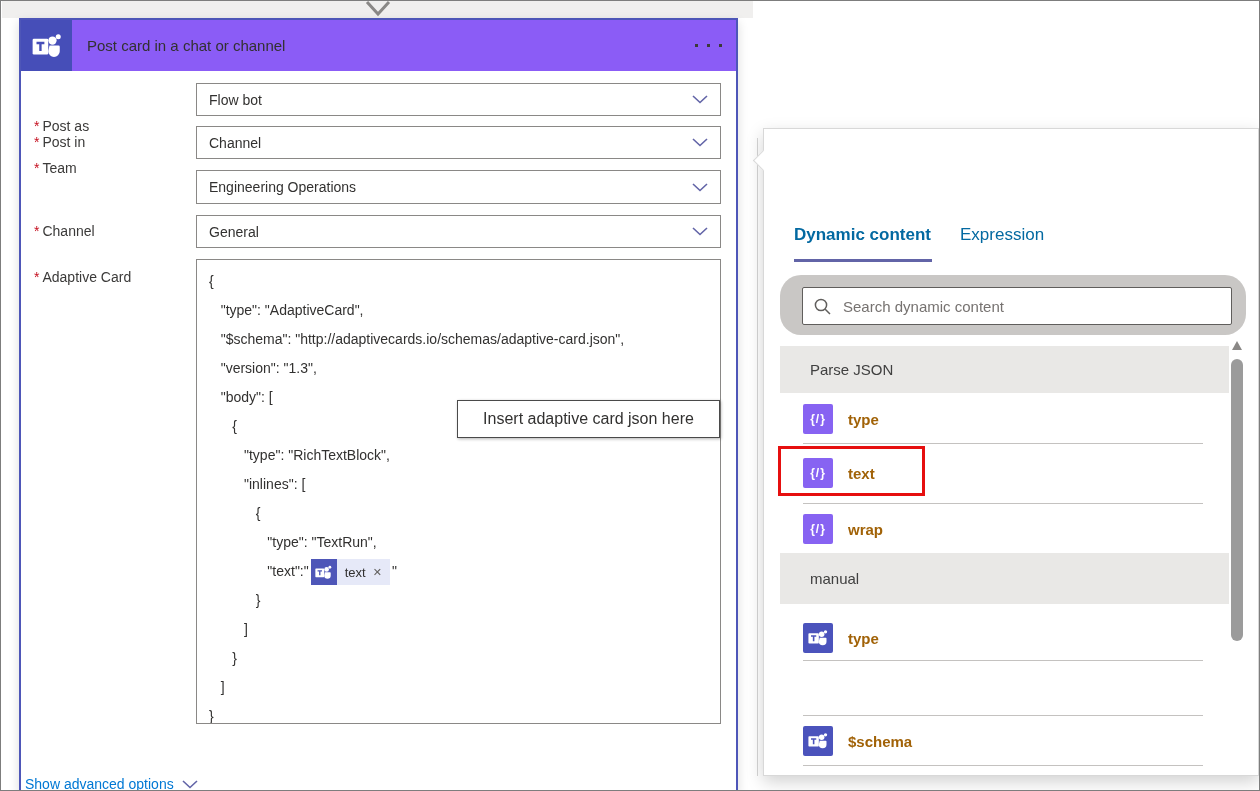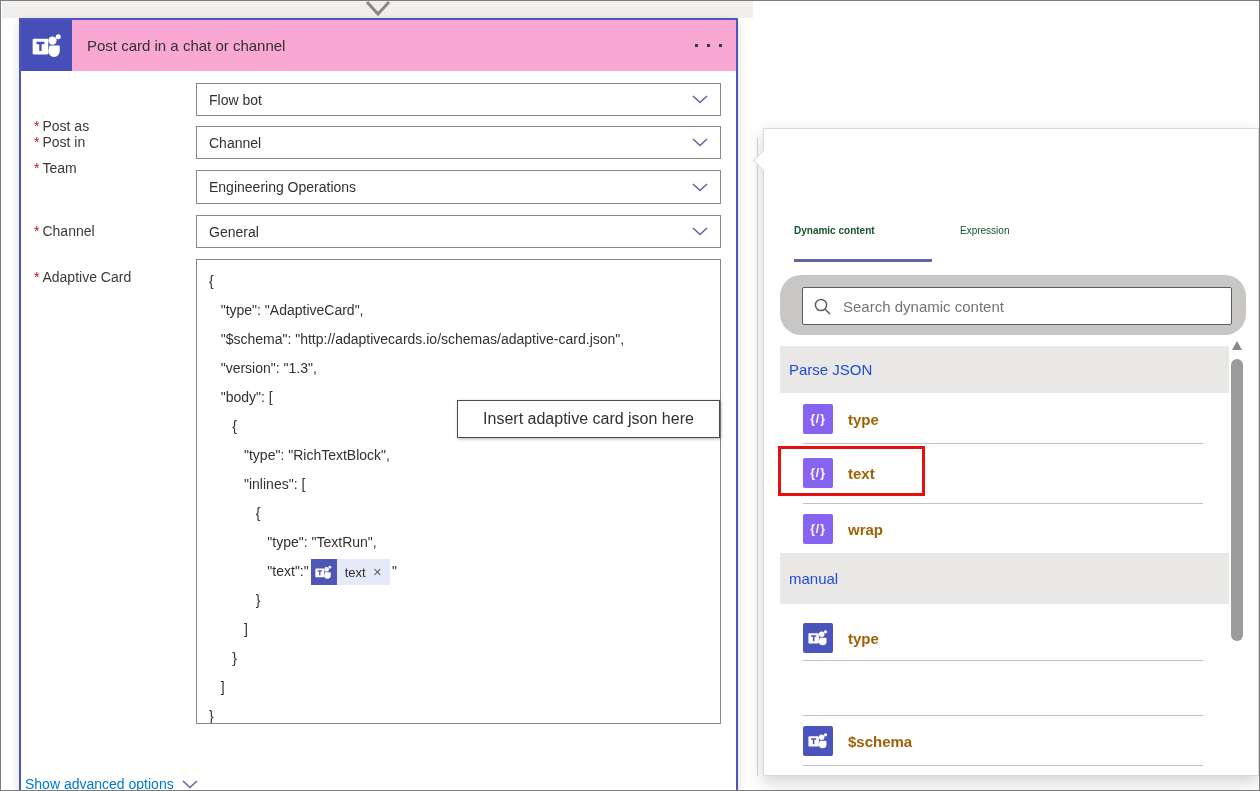--- a/index.html
+++ b/index.html
@@ -9,21 +9,21 @@
   .screen { position:relative; width:1260px; height:791px; background:#fff;
             border:1px solid #7d7d7d; overflow:hidden; }
 
   
   .canvas-strip { position:absolute; left:1px; top:0; width:751px; height:17px; background:#f0efee; }
   .connector-arrow { position:absolute; left:363px; top:0; }
 
   
   .card { position:absolute; left:18px; top:17px; width:719px; height:774px;
           background:#fff; border:2px solid #4e56b8; box-shadow:0 4px 10px rgba(0,0,0,.14); }
-  .card-header { position:absolute; left:0; top:0; width:100%; height:51px; background:#f9a8d4; }
+  .card-header { position:absolute; left:0; top:0; width:100%; height:51px; background:#8b5cf6; }
   .teams-tile { position:absolute; left:0; top:0; width:51px; height:51px; background:#464eb8; color:#464eb8;
                 display:flex; align-items:center; justify-content:center; }
   .card-title { position:absolute; left:66px; top:0; height:51px; display:flex; align-items:center; font-size:15px; color:#323130; }
   .card-menu { position:absolute; right:14px; top:0; height:51px; display:flex; align-items:center; gap:9px; cursor:pointer; }
   .card-menu .dot { width:3px; height:3px; background:#3b3a39; }
 
   .field-label { position:absolute; left:13px; font-size:14px; color:#3b3a39; white-space:nowrap; }
   .req { color:#c50f1f; margin-right:3px; }
   .dropdown { position:absolute; left:175px; width:525px; height:33px; border:1px solid #8a8886; background:#fff;
               display:flex; align-items:center; padding:0 12px; font-size:14px; cursor:pointer; }
@@ -59,34 +59,34 @@
   .panel { position:absolute; left:762px; top:127px; width:496px; height:648px; background:#fff;
            border:1px solid #d8d8d8; box-shadow:0 6px 16px rgba(0,0,0,.18); }
   .beak { position:absolute; left:-8px; top:24px; width:15px; height:15px; background:#fff;
           border-left:1px solid #d8d8d8; border-bottom:1px solid #d8d8d8; transform:rotate(45deg); }
 
   .banner { position:absolute; left:27px; top:12px; width:450px; height:70px; background:#0b76d6;
             color:#fff; padding:11px 16px; }
   .banner-msg { font-size:15px; line-height:25px; width:375px; }
   .banner-hide { position:absolute; right:17px; top:13px; font-size:15px; color:#fff; cursor:pointer; }
 
-  .tab { position:absolute; top:96px; font-size:10px; color:#14532d; cursor:pointer; }
+  .tab { position:absolute; top:96px; font-size:17px; color:#0369a1; cursor:pointer; }
   .tab.active { font-weight:bold; }
   .tab-underline { position:absolute; left:30px; top:130px; width:138px; height:3px; background:#6264a7; }
 
   .search-section { position:absolute; left:16px; top:146px; width:466px; height:60px; background:#c9c7c5;border-radius:21px; }
   .search-box { position:absolute; left:22px; top:12px; width:430px; height:38px; background:#fff;
                 border:1px solid #605e5c; border-radius:2px; display:flex; align-items:center; padding:0 10px; }
   .search-box input { border:none; outline:none; flex:1; font-size:15px; margin-left:11px; color:#323130;
                       font-family:"Liberation Sans", sans-serif; background:transparent; }
   .search-box input::placeholder { color:#767270; opacity:1; }
 
   .list { position:absolute; left:16px; top:206px; width:466px; height:440px; background:#fff; }
   .group-header { position:absolute; left:0; width:449px; background:#e9e8e6; display:flex; align-items:center;
-                  padding-left:9px; font-size:15px; color:#1d4ed8; }
+                  padding-left:30px; font-size:15px; color:#404040; }
   .item-row { position:absolute; left:0; width:440px; display:flex; align-items:center; cursor:pointer; }
   .item-icon { width:30px; height:30px; margin-left:23px; border-radius:2px; display:flex;
                align-items:center; justify-content:center; flex:none; }
   .item-icon.braces { background:#8763f2; color:#fff; font-size:12px; font-weight:bold; letter-spacing:1px; }
   .item-icon.teams { background:#4b53bc; color:#4b53bc; }
   .item-label { margin-left:15px; font-size:15px; font-weight:bold; color:#a16207; }
   .divider { position:absolute; left:23px; width:400px; height:1px; background:#c4c2c0; }
   .highlight-box { position:absolute; left:-2px; top:111px; width:147px; height:50px;
                    border:3px solid #e60f0f; z-index:4; pointer-events:none; }
 

